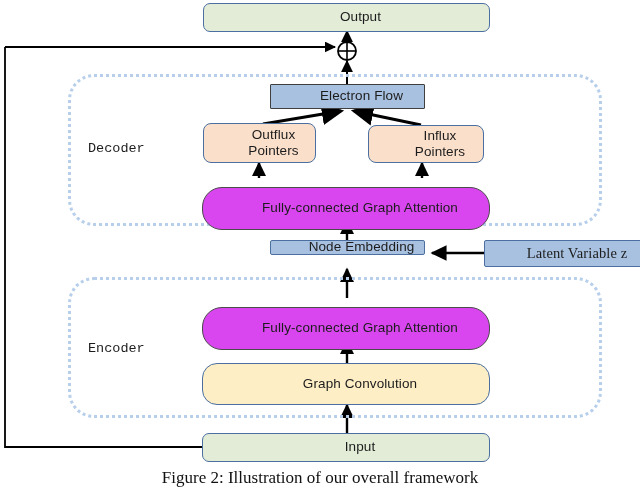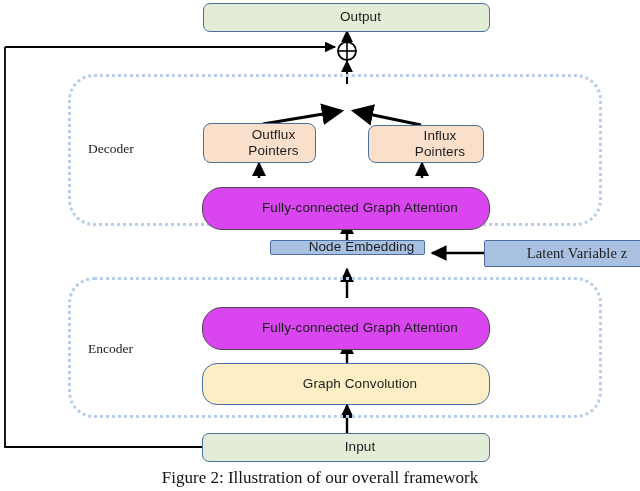--- a/index.html
+++ b/index.html
@@ -74,21 +74,21 @@
   }
   .group-box {
     position: absolute;
     box-sizing: border-box;
     border: 3px dotted #b7cfea;
     border-radius: 26px;
     z-index: 1;
   }
   .group-label {
     position: absolute;
-    font-family: Liberation Serif, serif;
+    font-family: Liberation Mono, monospace;
     font-size: 13.5px;
     color: #1c1c1c;
     z-index: 2;
     white-space: nowrap;
   }
   .caption {
     position: absolute;
     left: 0;
     width: 640px;
     text-align: center;
@@ -147,20 +147,23 @@
 
     <line x1="347" y1="433" x2="347" y2="405" stroke="#000" stroke-width="2.4" marker-end="url(#arrowhead)"></line>
 
     <path d="M202,447 L5,447 L5,47" fill="none" stroke="#000" stroke-width="1.8"></path>
   </svg>
 
   <div class="node green" style="left:203px; top:3px; width:287px; height:29px;">
     <span>Output</span>
   </div>
 
+  <div class="node blue-dark" style="left:270px; top:84px; width:155px; height:25px;">
+    <span>Electron Flow</span>
+  </div>
 
   <div class="node peach" style="left:203px; top:123px; width:113px; height:40px; flex-direction:column;">
     <span>Outflux</span>
     <span>Pointers</span>
   </div>
 
   <div class="node peach" style="left:368px; top:125px; width:116px; height:38px;">
     <span>Influx Pointers</span>
   </div>
 

